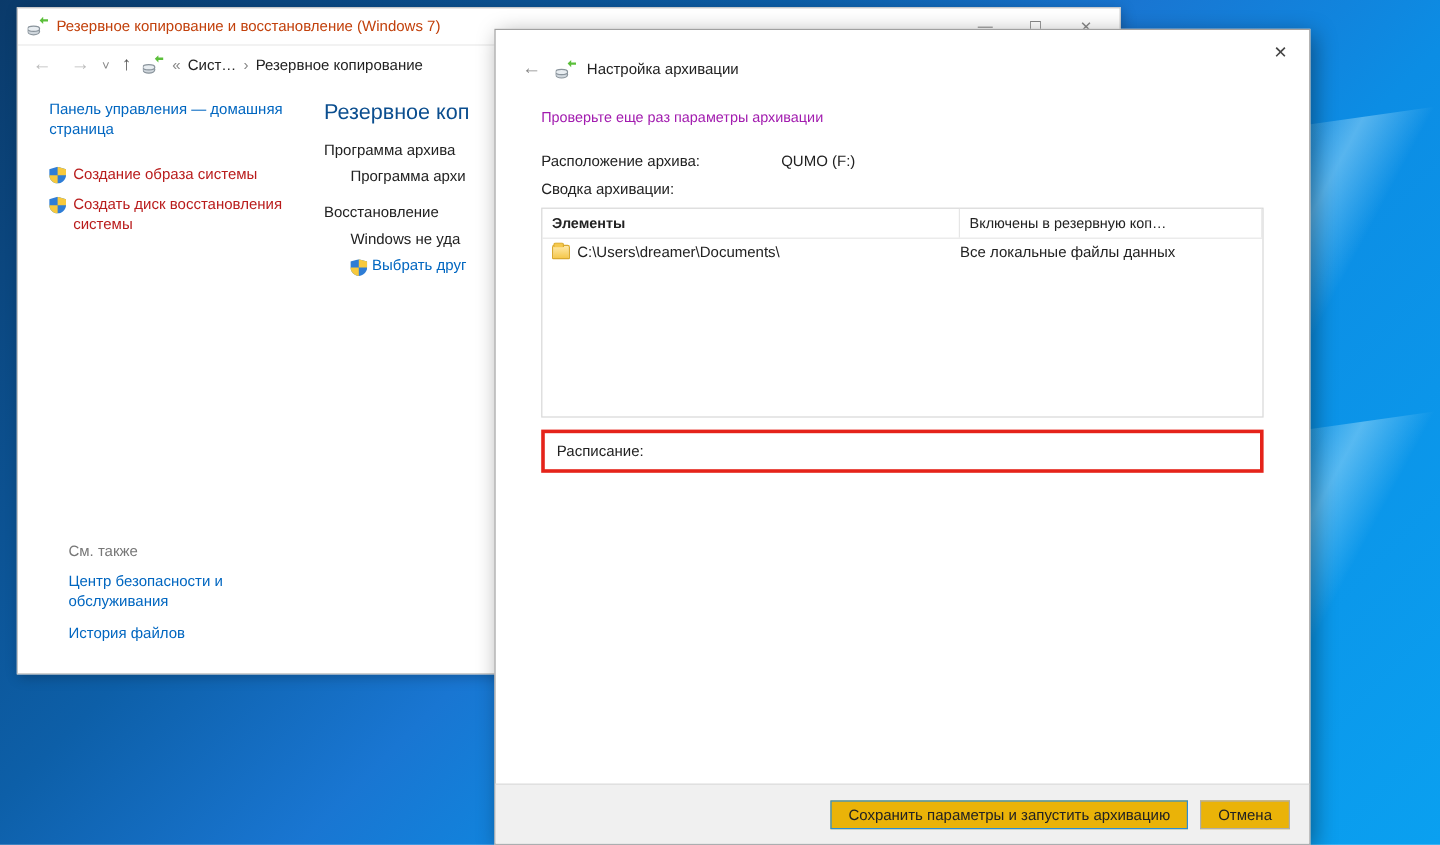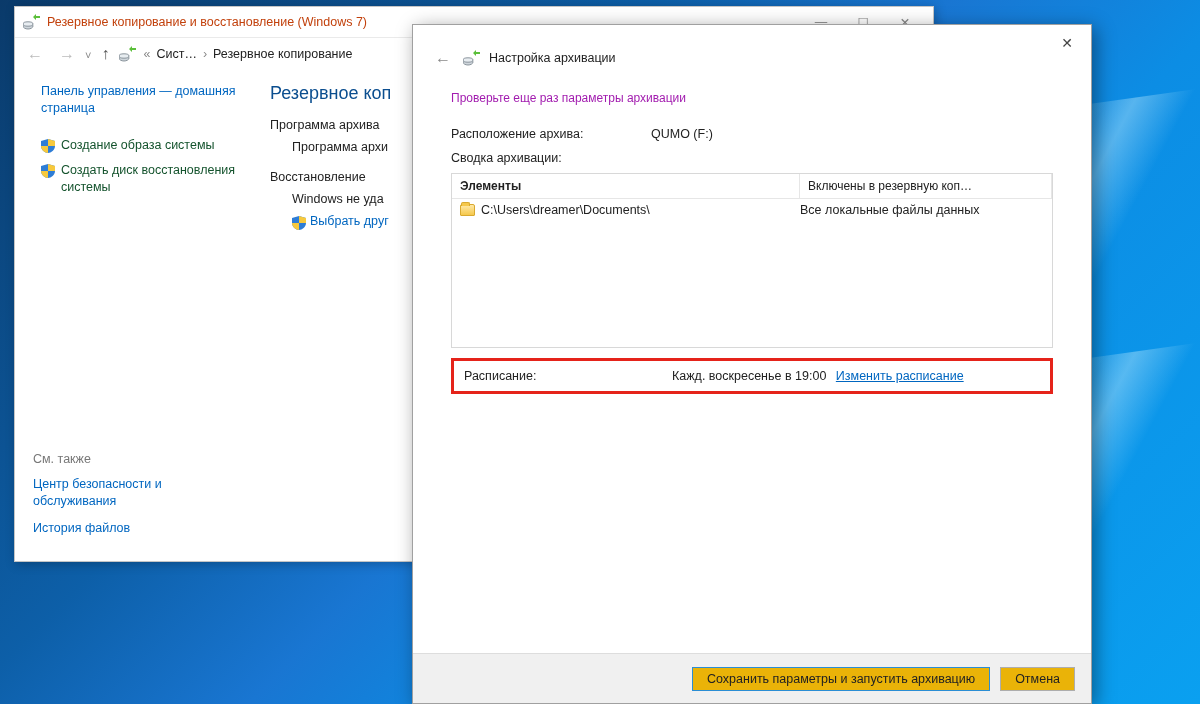--- a/index.html
+++ b/index.html
@@ -31,29 +31,29 @@
 .wb-nav { height: 32px; display: flex; align-items: center; padding: 0 6px; gap: 4px; border-top: 1px solid #eaeaea; }
 .wb-nav .arrow { color: #bbb; font-size: 16px; padding: 2px 6px; }
 .wb-nav .arrow.dark { color: #555; }
 .wb-nav .chev { color: #888; font-size: 11px; padding-top: 2px; }
 .crumb { display: flex; align-items: center; gap: 6px; flex: 1; }
 .crumb-sep { color: #888; }
 .crumb-part { color: #222; }
 .wb-body { display: flex; height: calc(100% - 62px); }
 .wb-side { width: 245px; padding: 14px 8px 14px 26px; }
 .wb-side .cp-home { color: #0066c0; line-height: 1.35; margin-bottom: 20px; display: block; }
-.side-link { display: flex; align-items: flex-start; gap: 6px; color: #14532d; margin-bottom: 8px; line-height: 1.35; }
+.side-link { display: flex; align-items: flex-start; gap: 6px; color: #b91c1c; margin-bottom: 8px; line-height: 1.35; }
 .shield { width: 14px; height: 14px; position: relative; top: 2px; flex-shrink: 0; }
 .shield svg { width: 14px; height: 14px; }
 .wb-main { flex: 1; padding: 14px 10px; }
 .wb-main h2 { color: #0b4e8f; font-weight: 400; font-size: 18px; margin-bottom: 14px; }
 .section-head { font-size: 12.5px; margin-bottom: 8px; }
 .indent { margin-left: 22px; margin-bottom: 16px; }
 .select-other { color: #0066c0; display: inline-flex; align-items: center; gap: 4px; margin-left: 22px; }
-.wb-footer { position: absolute; left: 18px; bottom: 14px; width: 210px; }
+.wb-footer { position: absolute; left: 42px; bottom: 14px; width: 210px; }
 .wb-footer .also { color: #777; margin-bottom: 10px; }
 .wb-footer .flink { color: #0066c0; display: block; margin-bottom: 10px; line-height: 1.35; }
 
 
 .window-front {
   position: absolute; left: 412px; top: 24px; width: 680px; height: 680px;
   background: #fff; border: 1px solid #a0a0a0; box-shadow: 4px 4px 18px rgba(0,0,0,0.4);
   font-size: 12.5px; color: #222;
 }
 .wf-close { position: absolute; right: 10px; top: 6px; font-size: 14px; color: #444; padding: 4px 8px; }
@@ -199,23 +199,19 @@
       <div class="table-row">
         <div class="tr-col1">
           <span class="folder-ico"></span>
           <span>C:\Users\dreamer\Documents\</span>
         </div>
         <div class="tr-col2">Все локальные файлы данных</div>
       </div>
     </div>
     <div class="schedule-box">
       <div class="lab">Расписание:</div>
-      <div class="val">
-        <span>Кажд. воскресенье в 19:00</span>
-        <a class="link">Изменить расписание</a>
-      </div>
     </div>
   </div>
   <div class="wf-buttons">
     <button class="btn primary">Сохранить параметры и запустить архивацию</button>
     <button class="btn">Отмена</button>
   </div>
 </div>
 
 </body></html>

